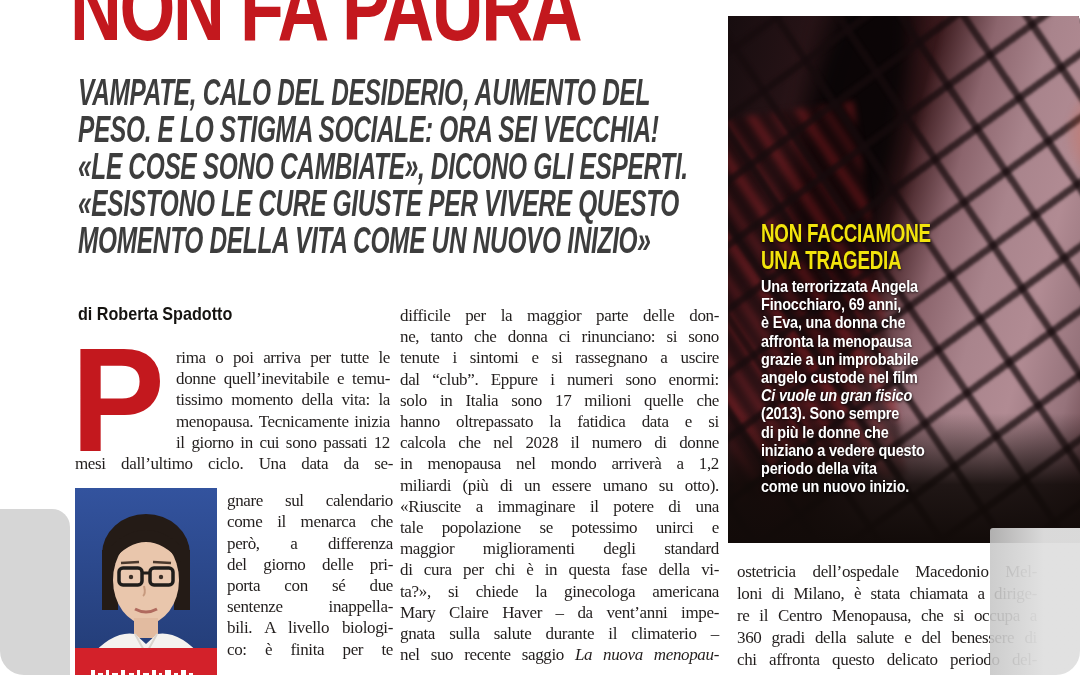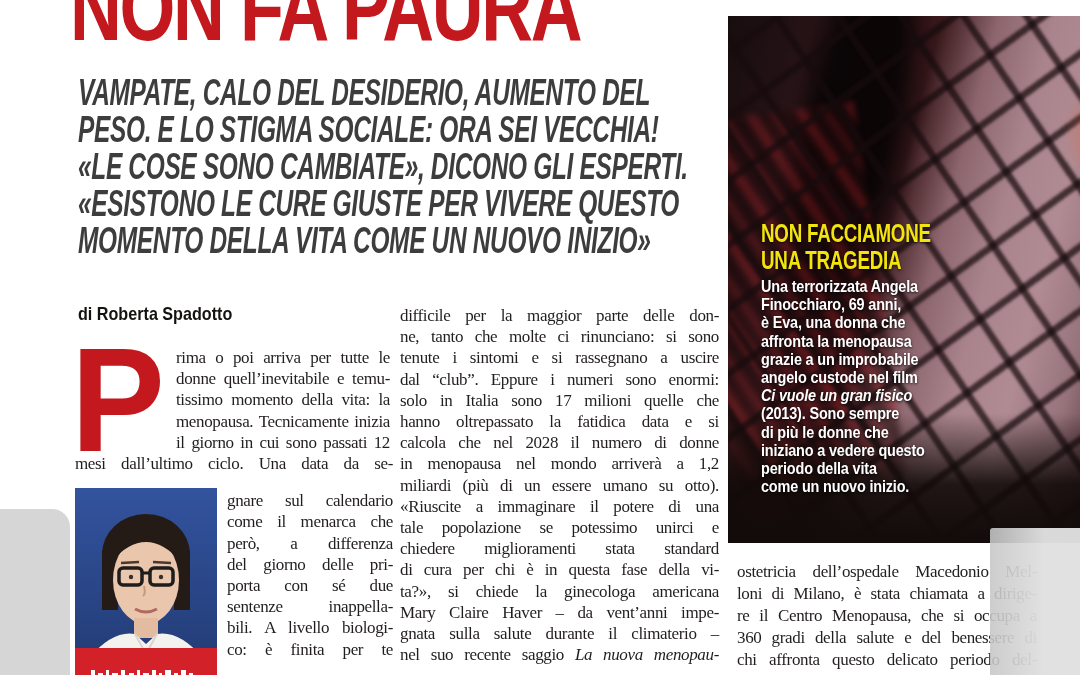--- a/index.html
+++ b/index.html
@@ -1,17 +1,17 @@
 <!DOCTYPE html>
 <html><head>
 <meta charset="utf-8">
 <style>
   html,body{margin:0;padding:0;background:#ffffff;}
   .page{position:relative;width:1080px;height:675px;overflow:hidden;background:#fff;
-        font-family:"Liberation Sans",sans-serif;}
+        font-family:"Liberation Sans",sans-serif;border-radius:24px;}
   
   .headline{position:absolute;left:70px;top:-38px;color:#c3181e;
     font-family:"Liberation Sans",sans-serif;font-weight:800;font-size:92px;
     letter-spacing:-3px;line-height:1;white-space:nowrap;
     transform:scaleX(.78);transform-origin:0 0;}
   
   .standfirst{position:absolute;left:78px;top:72px;font-style:italic;}
   .sf-line{height:37px;font-weight:700;font-size:36px;color:#3d3d3d;
     letter-spacing:-.5px;white-space:nowrap;transform:scaleX(.68);transform-origin:0 50%;}
   
@@ -147,31 +147,31 @@
       <div class="ln">del giorno delle pri-</div>
       <div class="ln">porta con sé due</div>
       <div class="ln">sentenze inappella-</div>
       <div class="ln">bili. A livello biologi-</div>
       <div class="ln">co: è finita per te</div>
     </div>
   </div>
 
   <div class="serifcol col2">
     <div class="ln">difficile per la maggior parte delle don-</div>
-    <div class="ln">ne, tanto che molte ci rinunciano: si sono</div>
+    <div class="ln">ne, tanto che donna ci rinunciano: si sono</div>
     <div class="ln">tenute i sintomi e si rassegnano a uscire</div>
     <div class="ln">dal “club”. Eppure i numeri sono enormi:</div>
     <div class="ln">solo in Italia sono 17 milioni quelle che</div>
     <div class="ln">hanno oltrepassato la fatidica data e si</div>
     <div class="ln">calcola che nel 2028 il numero di donne</div>
     <div class="ln">in menopausa nel mondo arriverà a 1,2</div>
     <div class="ln">miliardi (più di un essere umano su otto).</div>
     <div class="ln">«Riuscite a immaginare il potere di una</div>
     <div class="ln">tale popolazione se potessimo unirci e</div>
-    <div class="ln">chiedere miglioramenti stata standard</div>
+    <div class="ln">maggior miglioramenti degli standard</div>
     <div class="ln">di cura per chi è in questa fase della vi-</div>
     <div class="ln">ta?», si chiede la ginecologa americana</div>
     <div class="ln">Mary Claire Haver – da vent’anni impe-</div>
     <div class="ln">gnata sulla salute durante il climaterio –</div>
     <div class="ln"><span>nel suo recente saggio </span><em>La nuova menopau-</em></div>
   </div>
 
   <div class="film">
     <div class="base"></div>
     <div class="blob"></div>

